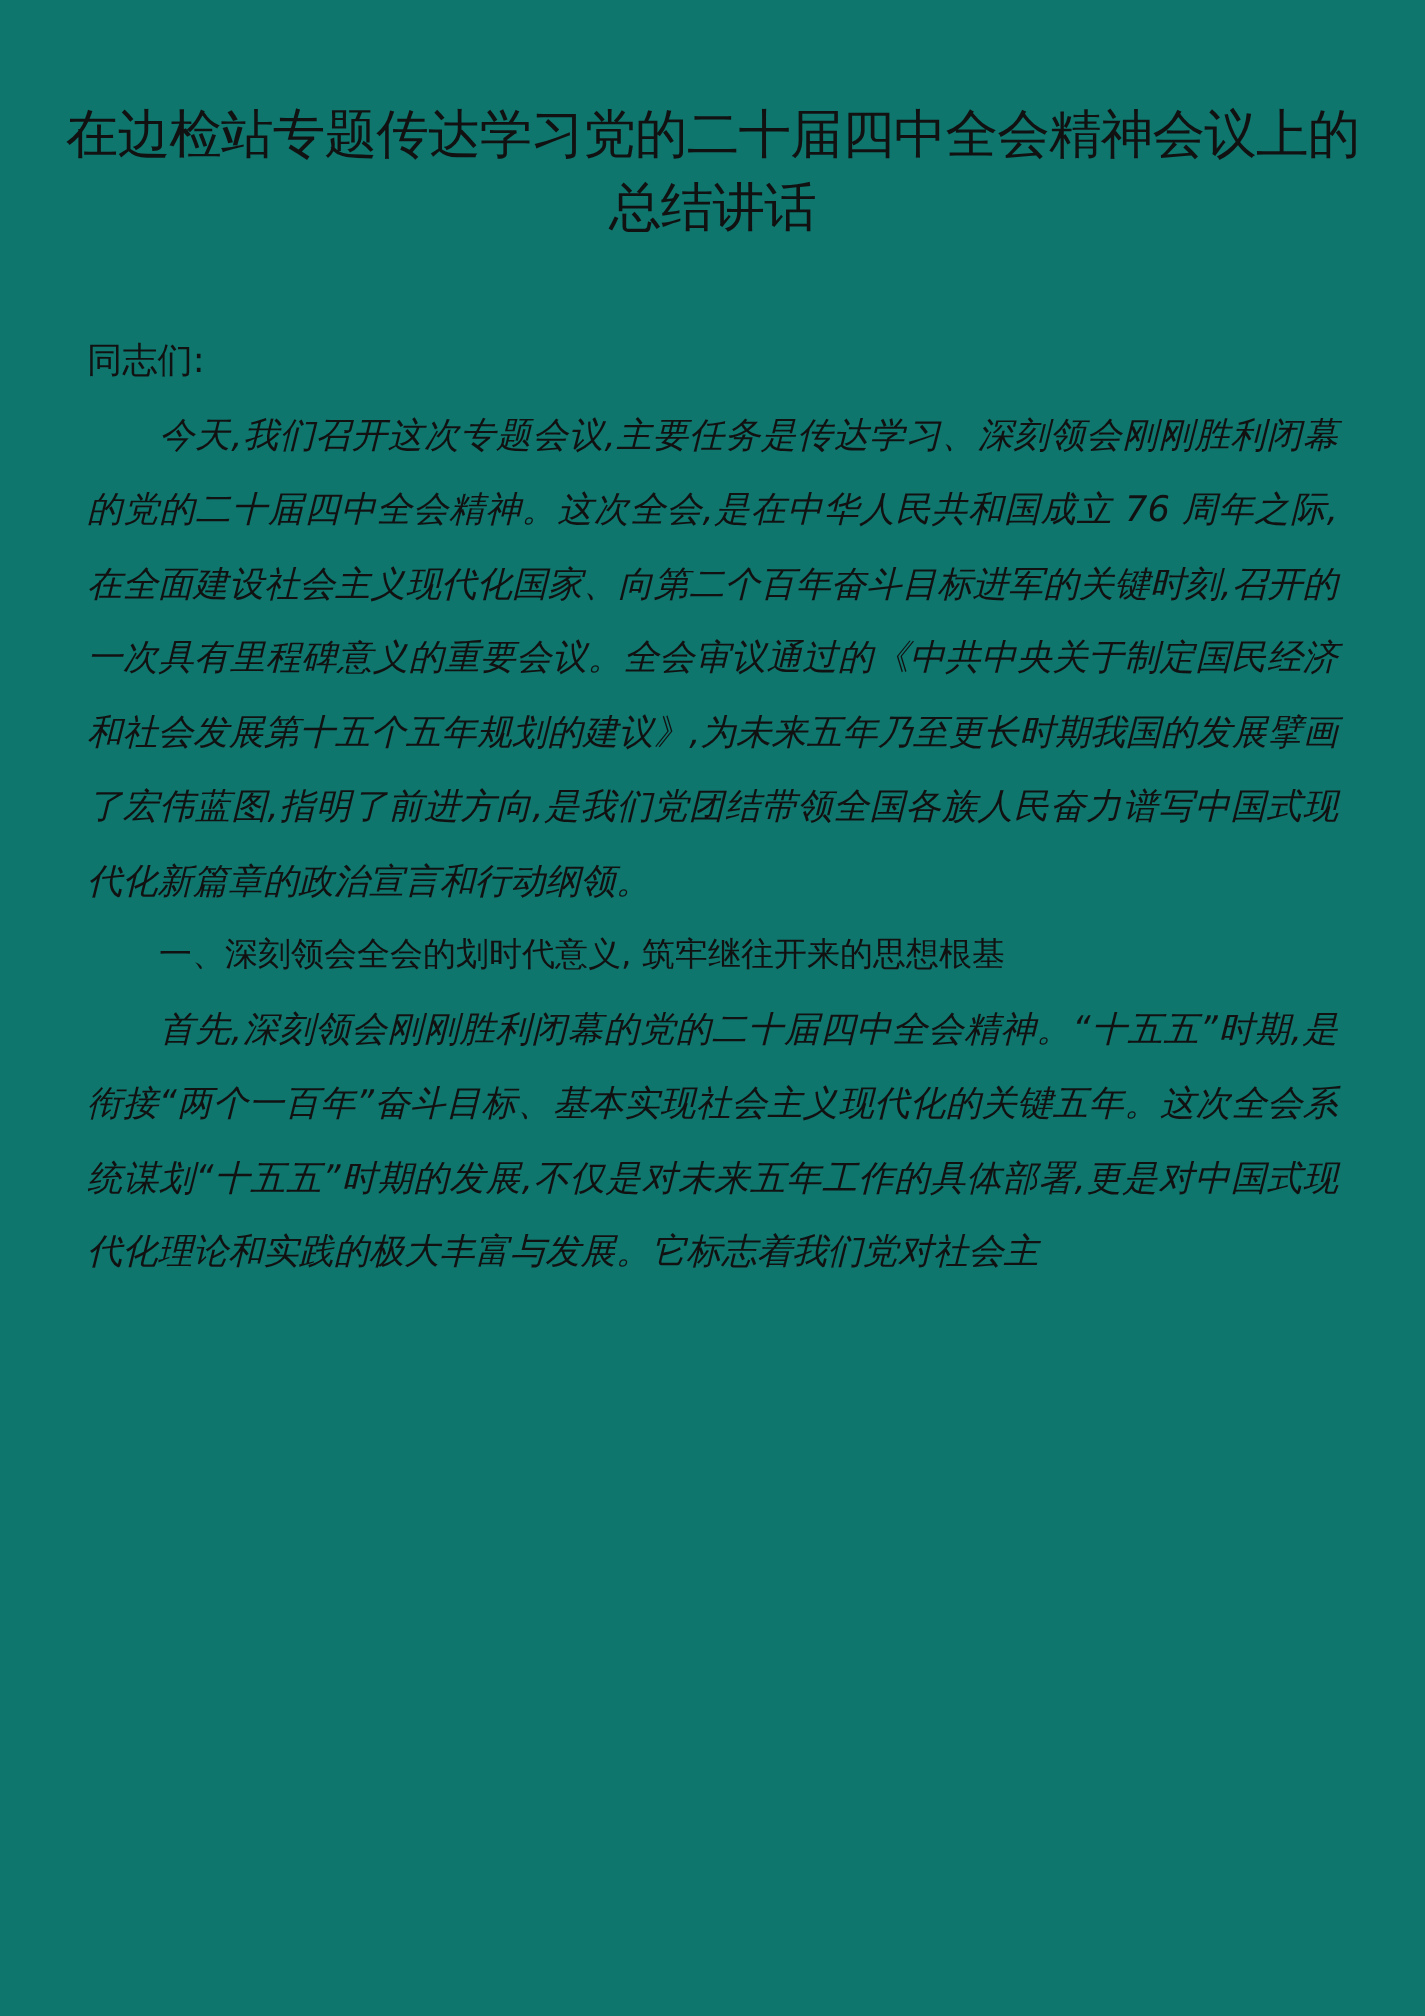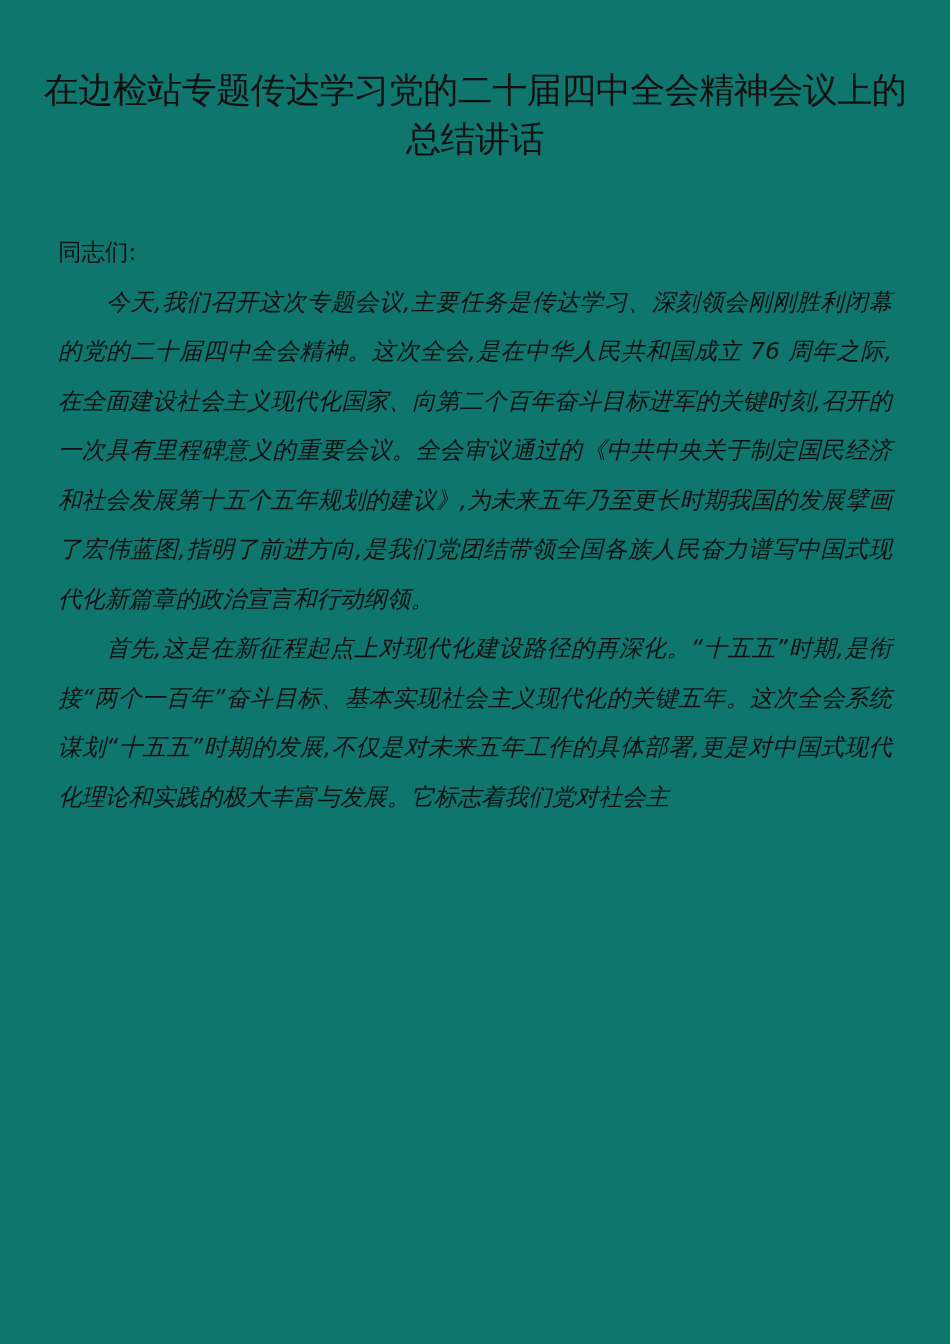--- a/index.html
+++ b/index.html
@@ -31,21 +31,21 @@
       text-align: center;
       font-size: 35px;
       line-height: 49px;
       font-weight: normal;
       letter-spacing: -0.5px;
       margin: 0;
     }
     .body {
       position: absolute;
       left: 58px;
-      top: 228px;
+      top: 216px;
       width: 834px;
       font-size: 23.5px;
       line-height: 49.5px;
     }
     .para {
       margin: 0;
       text-align: justify;
       text-align-last: left;
     }
     .indent {
@@ -63,15 +63,16 @@
   </style>
 </head>
 <body>
 
 <div class="page">
   <h1 class="title">在边检站专题传达学习党的二十届四中全会精神会议上的总结讲话</h1>
 
   <div class="body">
     <p class="greeting">同志们:</p>
     <p class="para indent">今天,我们召开这次专题会议,主要任务是传达学习、深刻领会刚刚胜利闭幕的党的二十届四中全会精神。这次全会,是在中华人民共和国成立 76 周年之际,在全面建设社会主义现代化国家、向第二个百年奋斗目标进军的关键时刻,召开的一次具有里程碑意义的重要会议。全会审议通过的《中共中央关于制定国民经济和社会发展第十五个五年规划的建议》,为未来五年乃至更长时期我国的发展擘画了宏伟蓝图,指明了前进方向,是我们党团结带领全国各族人民奋力谱写中国式现代化新篇章的政治宣言和行动纲领。</p>
-    <p class="para indent">首先,这是在新征程起点上对现代化建设路径的再深化。“十五五”时期,是衔接“两个一百年”奋斗目标、基本实现社会主义现代化的关键五年。这次全会系统谋划“十五五”时期的发展,不仅是对未来五年工作的具体部署,更是对中国式现代化理论和实践的极大丰富与发展。它标志着我们党对社会主</p>
+    <p class="section-heading">一、深刻领会全会的划时代意义, 筑牢继往开来的思想根基</p>
+    <p class="para indent">首先,深刻领会刚刚胜利闭幕的党的二十届四中全会精神。“十五五”时期,是衔接“两个一百年”奋斗目标、基本实现社会主义现代化的关键五年。这次全会系统谋划“十五五”时期的发展,不仅是对未来五年工作的具体部署,更是对中国式现代化理论和实践的极大丰富与发展。它标志着我们党对社会主</p>
   </div>
 </div>
 
 </body></html>

